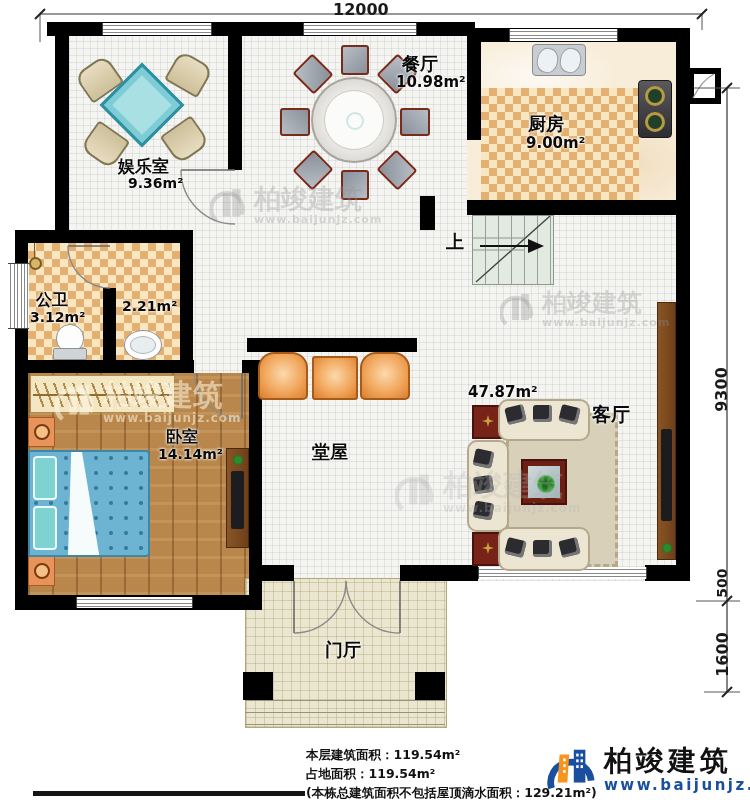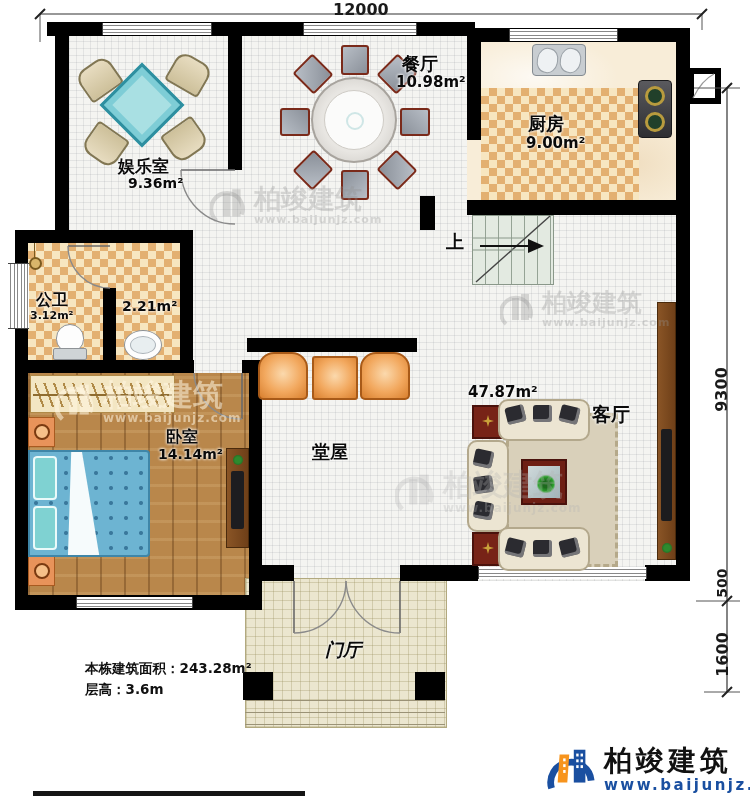--- a/index.html
+++ b/index.html
@@ -262,42 +262,43 @@
       </div>
   </div>
 
   <div class="lbl" style="left:402px;top:52px;font-size:18px;">餐厅</div>
   <div class="lbl" style="left:396px;top:73px;font-size:15px;">10.98m²</div>
   <div class="lbl" style="left:528px;top:112px;font-size:18px;">厨房</div>
   <div class="lbl" style="left:526px;top:134px;font-size:15px;">9.00m²</div>
   <div class="lbl" style="left:118px;top:155px;font-size:17px;">娱乐室</div>
   <div class="lbl" style="left:128px;top:175px;font-size:14px;">9.36m²</div>
   <div class="lbl" style="left:36px;top:290px;font-size:16px;">公卫</div>
-  <div class="lbl" style="left:30px;top:309px;font-size:11px;text-align:center;">3.12m²</div>
+  <div class="lbl" style="left:30px;top:309px;font-size:14px;text-align:center;">3.12m²</div>
   <div class="lbl" style="left:122px;top:298px;font-size:14px;">2.21m²</div>
   <div class="lbl" style="left:166px;top:427px;font-size:16px;">卧室</div>
   <div class="lbl" style="left:158px;top:446px;font-size:14px;">14.14m²</div>
   <div class="lbl" style="left:312px;top:440px;font-size:18px;">堂屋</div>
   <div class="lbl" style="left:468px;top:383px;font-size:15px;">47.87m²</div>
   <div class="lbl" style="left:592px;top:402px;font-size:19px;">客厅</div>
-  <div class="lbl" style="left:325px;top:638px;font-size:18px;font-style:italic;">门厅</div>
+  <div class="lbl" style="left:325px;top:638px;font-size:18px;">门厅</div>
   <div class="lbl" style="left:446px;top:230px;font-size:18px;">上</div>
 
   <div class="dim" style="left:333px;top:0px;width:70px;text-align:left;">12000</div>
   <div class="dim dim-v" style="left:696px;top:380px;width:50px;text-align:center;">9300</div>
   <div class="dim dim-v" style="left:702px;top:575px;width:40px;text-align:center;font-size:14px;">500</div>
   <div class="dim dim-v" style="left:697px;top:645px;width:50px;text-align:center;">1600</div>
 
-  <div class="note" style="left:85px;top:658px;font-size:13.5px;line-height:21px;">
-    <div>本栋建筑面积：243.28m²</div>
-    <div>层高：3.6m</div>
-  </div>
 
   <div class="abs" style="left:33px;top:791px;width:272px;height:5px;background:#151515;"></div>
 
+  <div class="note" style="left:306px;top:745px;font-size:12.5px;line-height:19px;">
+    <div>本层建筑面积：119.54m²</div>
+    <div>占地面积：119.54m²</div>
+    <div>(本栋总建筑面积不包括屋顶滴水面积：129.21m²)</div>
+  </div>
 
   <div class="abs" style="left:540px;top:744px;display:flex;align-items:center;gap:8px;">
     <svg width="56" height="52" viewBox="0 0 58 52">
       <path d="M12 45 A21 21 0 1 1 53 37" stroke="#1a4fa0" stroke-width="7" fill="none"></path>
       <rect x="21" y="10" width="10" height="29" fill="#f7941d" transform="skewX(-4)"></rect>
       <rect x="35" y="5" width="12" height="34" fill="#1a4fa0"></rect>
       <rect x="37.5" y="9" width="2.5" height="3" fill="#fff"></rect>
         <rect x="42" y="9" width="2.5" height="3" fill="#fff"></rect>
       <rect x="37.5" y="15" width="2.5" height="3" fill="#fff"></rect>
         <rect x="42" y="15" width="2.5" height="3" fill="#fff"></rect>

